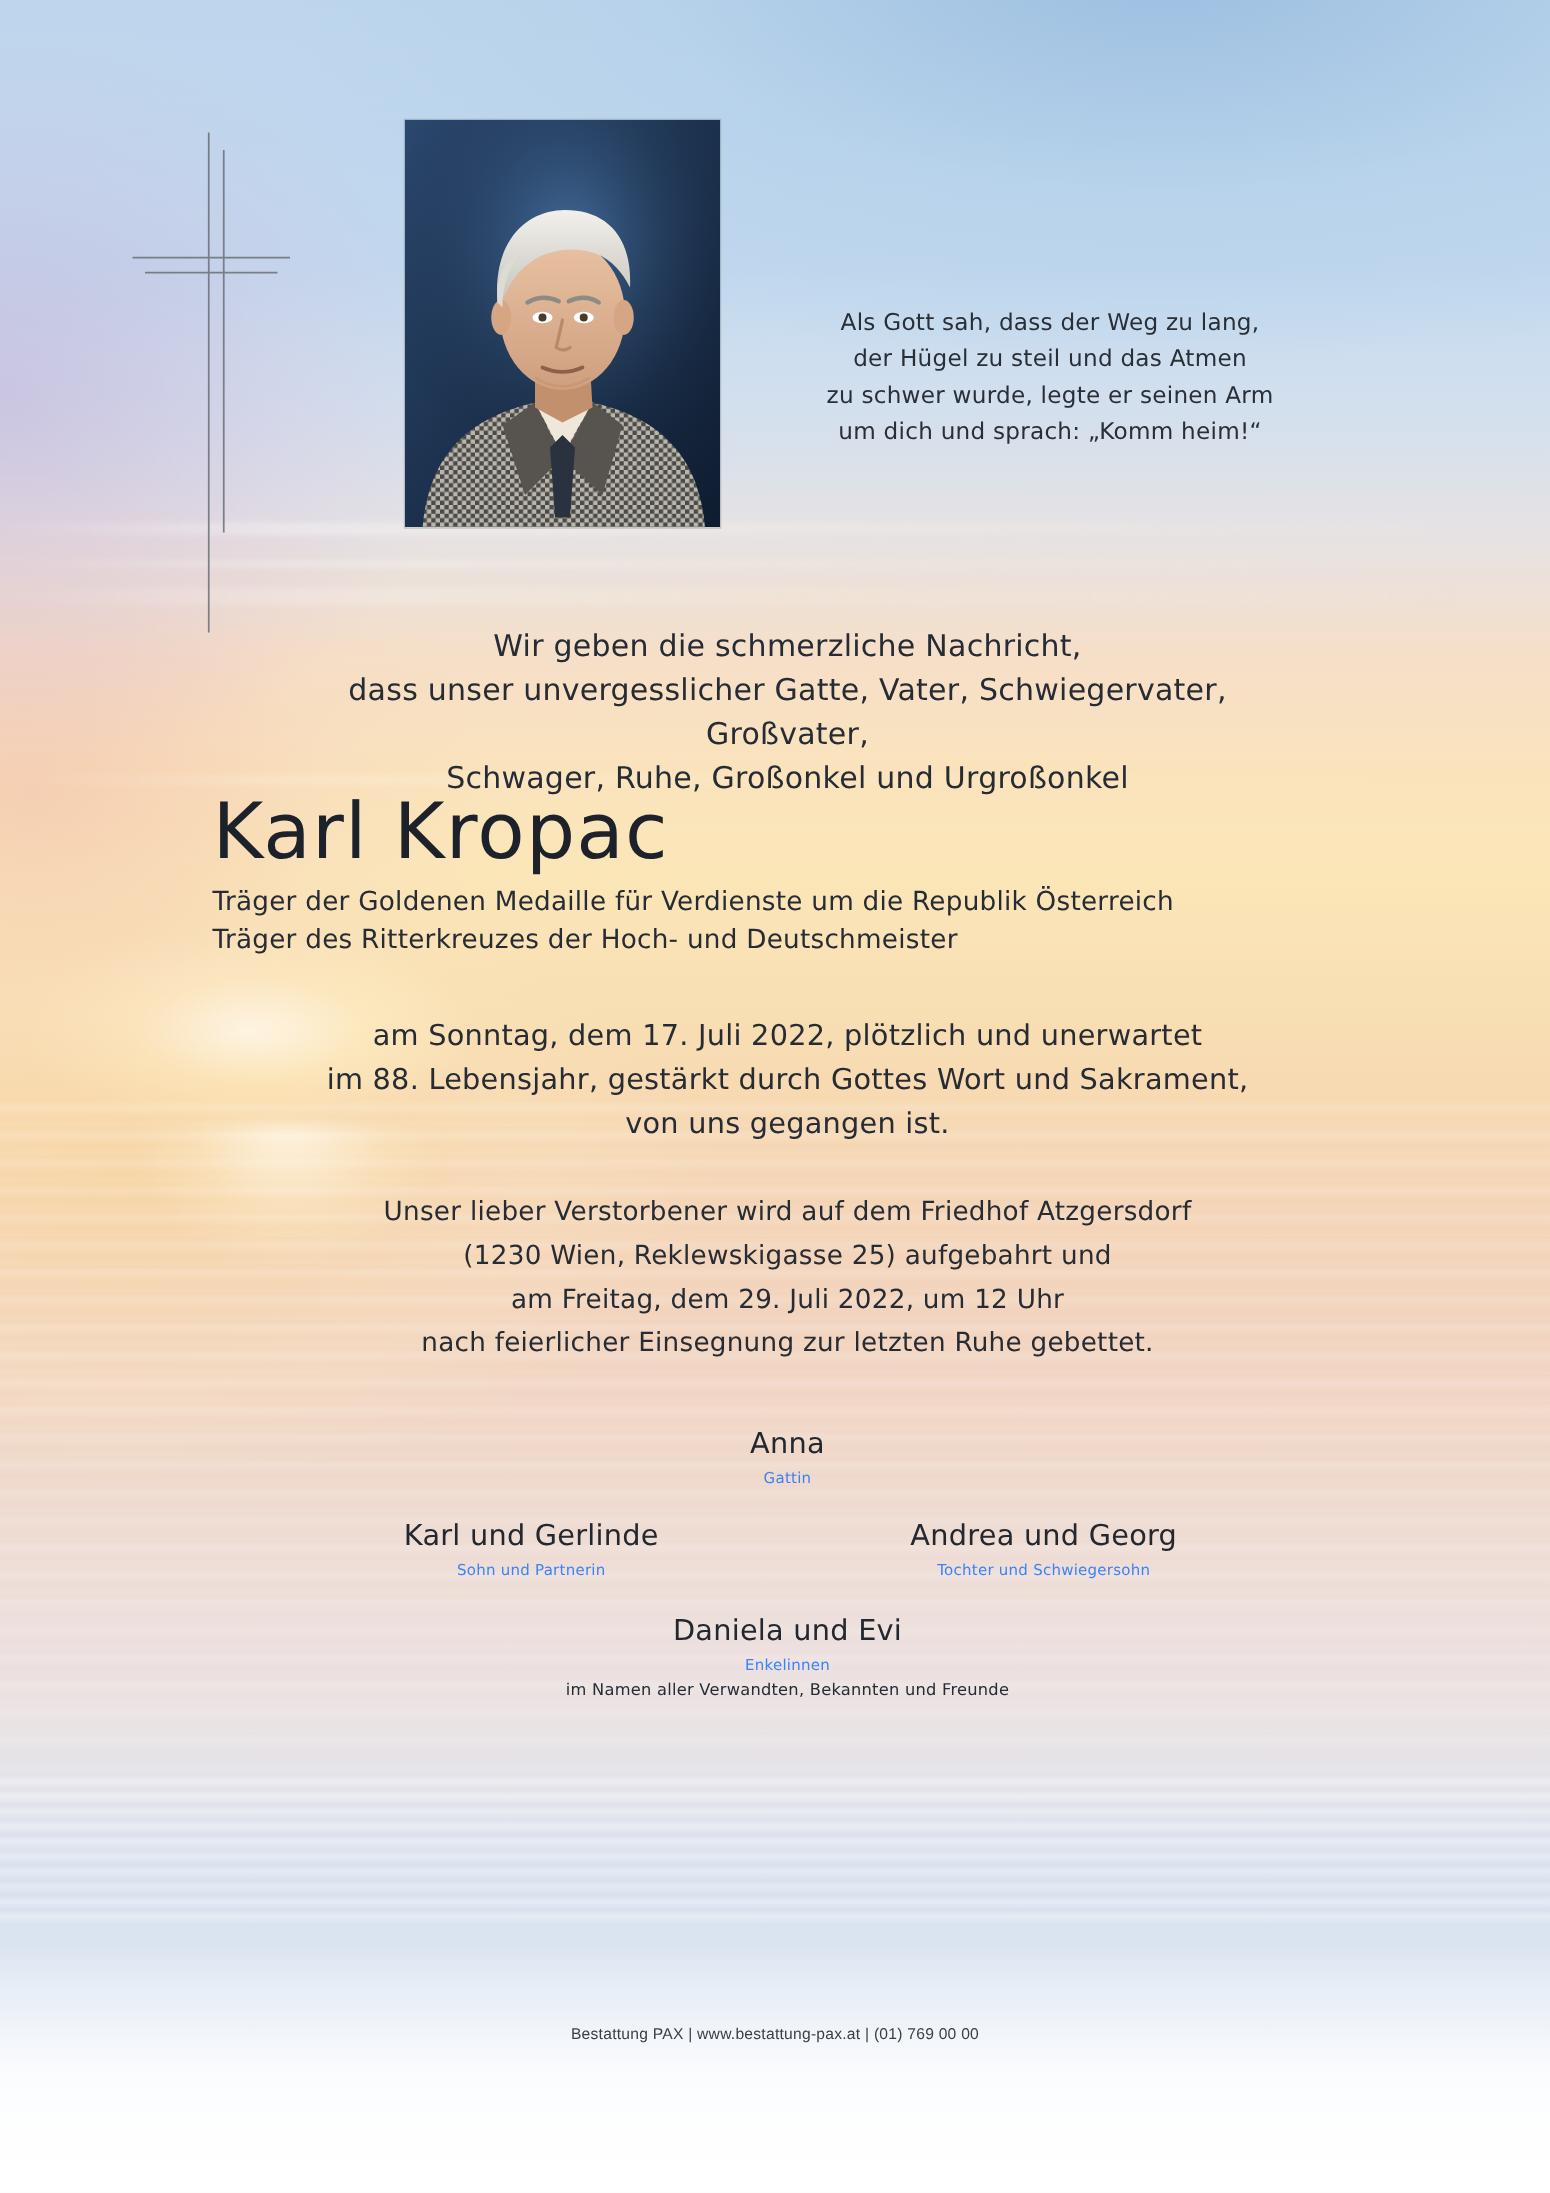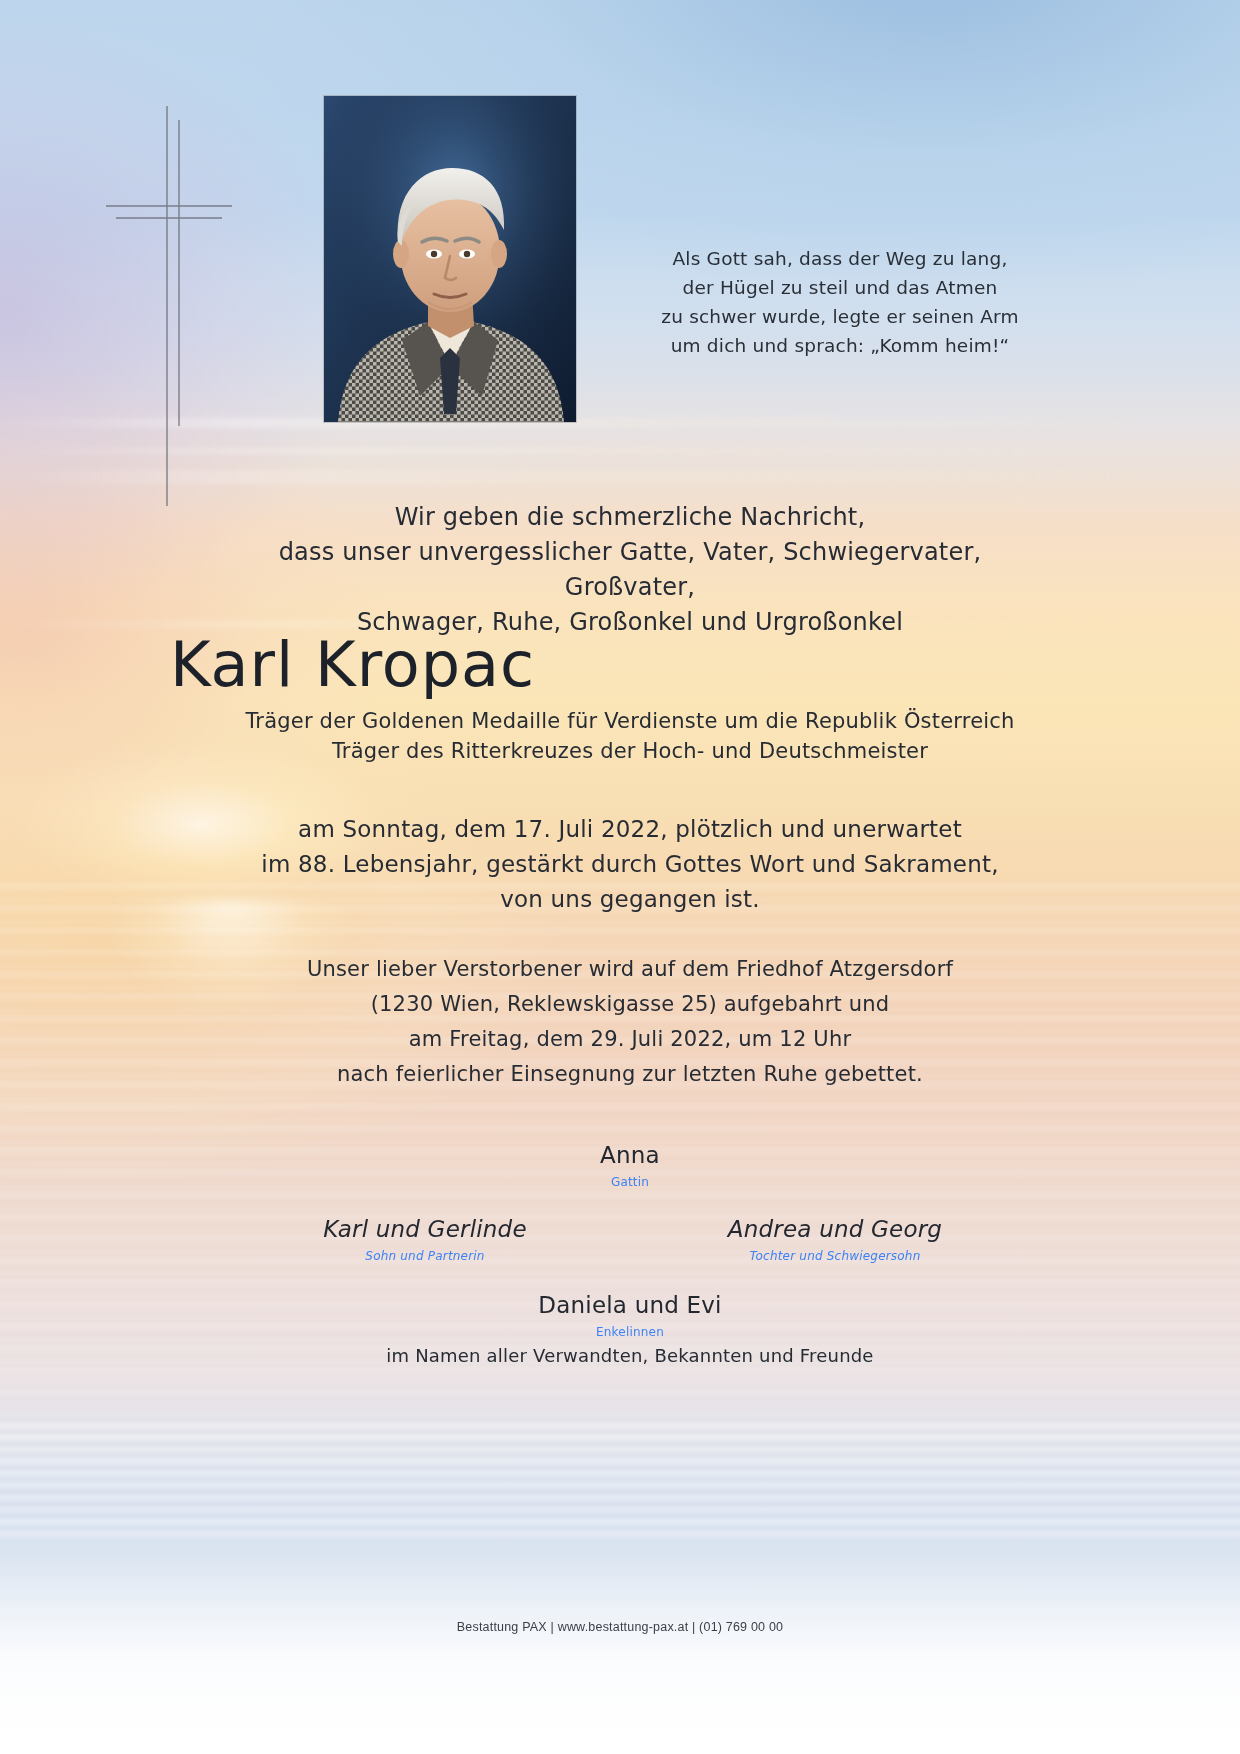--- a/index.html
+++ b/index.html
@@ -180,21 +180,21 @@
     letter-spacing: 1px;
     color: #1d222a;
     font-weight: 400;
   }
 
   .titles {
     position: absolute;
     left: 170px;
     top: 706px;
     width: 920px;
-    text-align: center;
+    text-align: left;
     font-size: 21px;
     line-height: 30px;
     color: #272c34;
   }
 
   .death {
     position: absolute;
     left: 200px;
     top: 812px;
     width: 860px;
@@ -230,32 +230,31 @@
   .fam-rel {
     font-size: 12px;
     line-height: 24px;
     color: #3b82f6;
   }
   .fam-row {
     display: flex;
     justify-content: center;
     gap: 110px;
     margin-top: 20px;
-    font-style: italic;
   }
   .fam-col { width: 300px; }
   .fam-single { margin-top: 22px; }
 
   .closing {
     position: absolute;
     left: 170px;
     top: 1345px;
     width: 920px;
     text-align: center;
-    font-size: 18px;
+    font-size: 13px;
     color: #272c34;
   }
 
   .footer {
     position: absolute;
     left: 0;
     right: 0;
     top: 1620px;
     text-align: center;
     font-family: "Liberation Sans", sans-serif;

